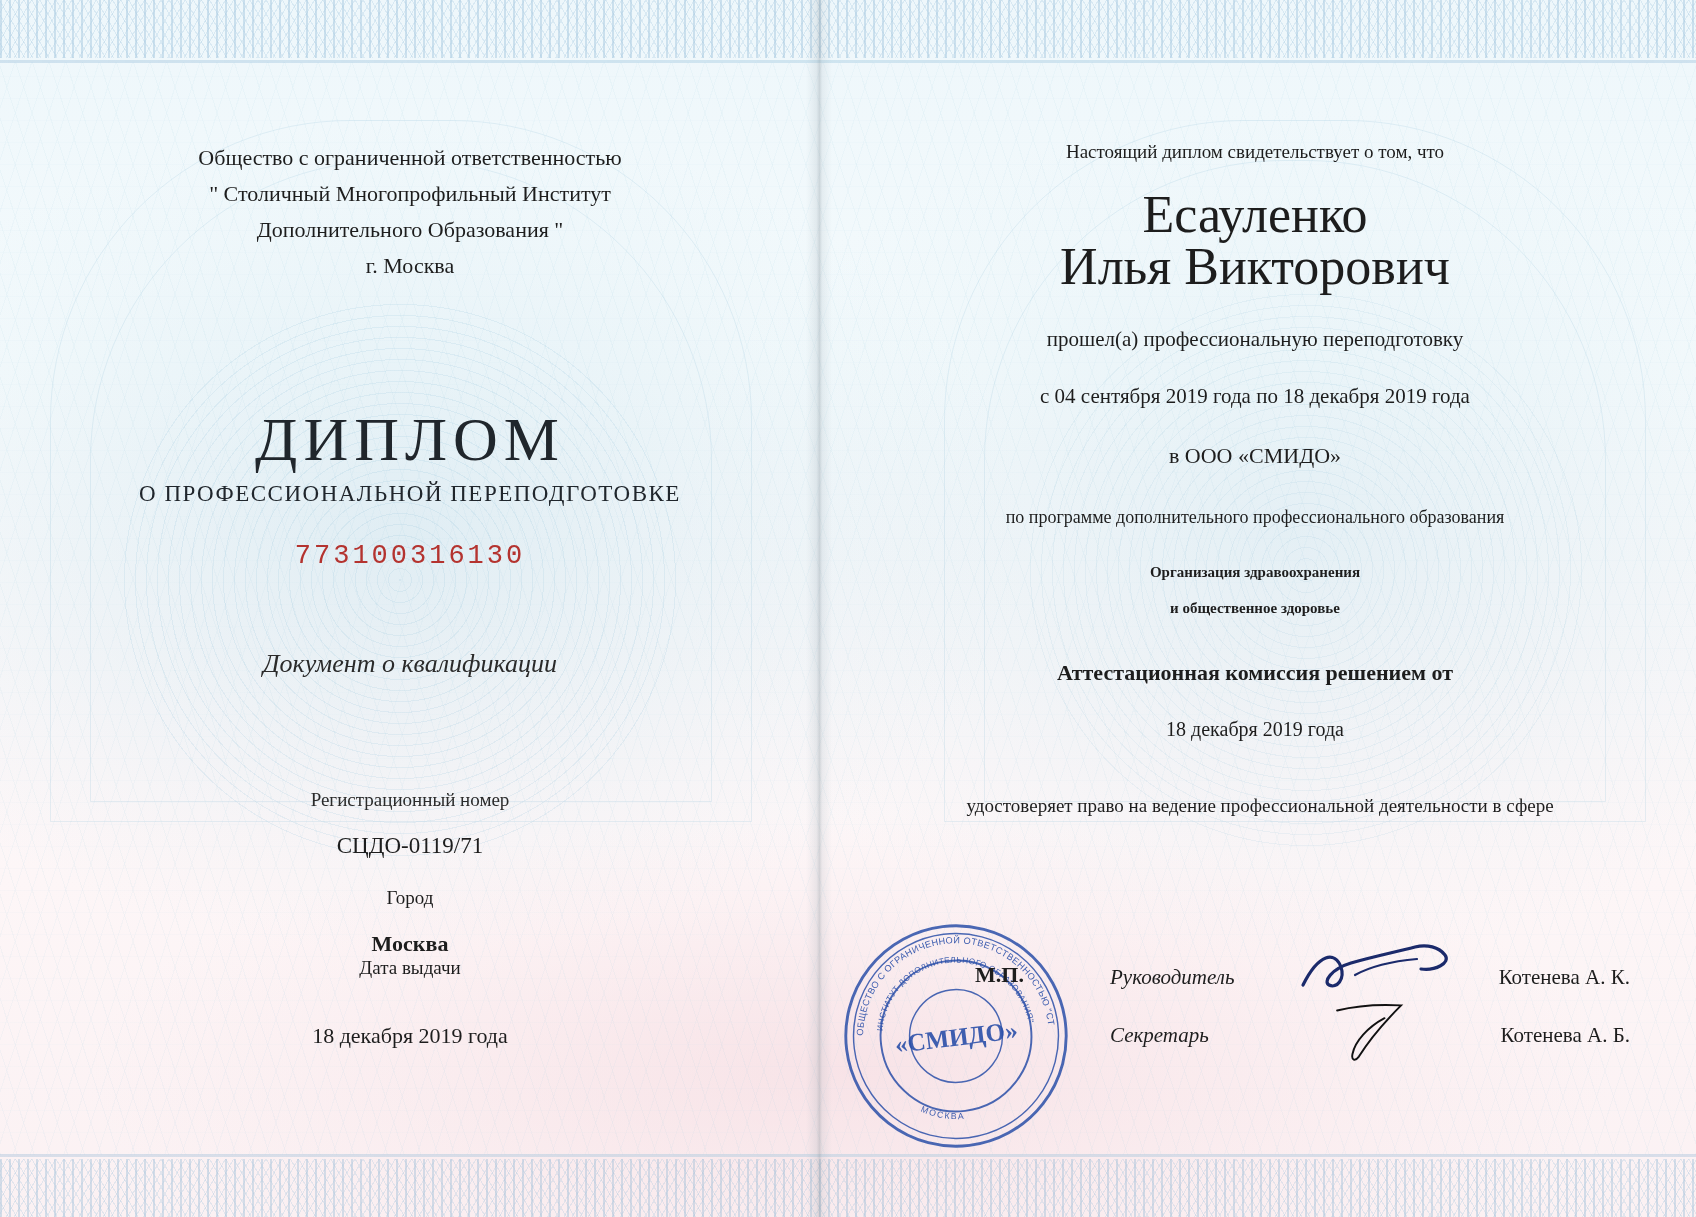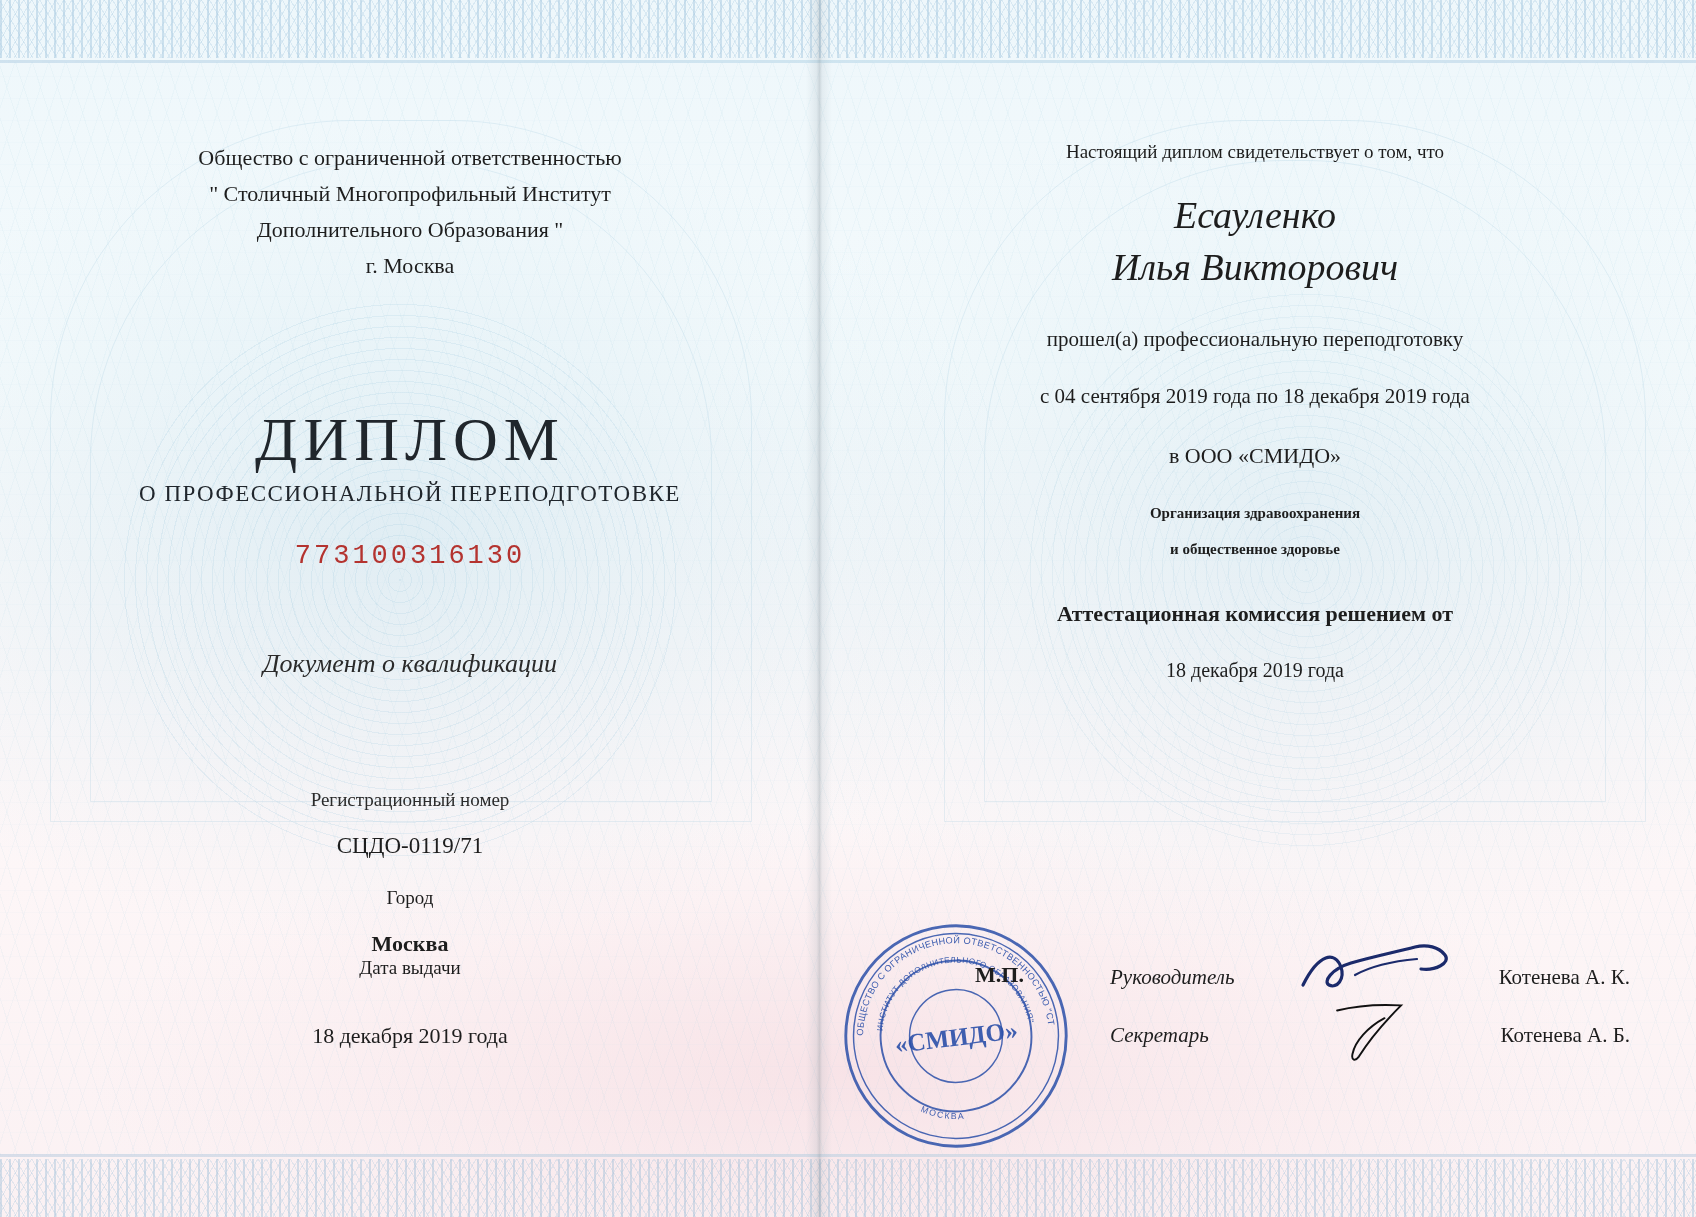--- a/index.html
+++ b/index.html
@@ -138,24 +138,23 @@
 
   
   .right-col {
     position: absolute;
     left: 860px; top: 125px;
     width: 790px;
     text-align: center;
   }
   .r-line { font-size: 19px; margin-top: 16px; }
   .fio {
-    font-size: 38px;
+    font-size: 52px;
     line-height: 52px;
     margin-top: 26px;
-    font-style: italic;
   }
   .r-gap-1 { margin-top: 34px; font-size: 21px; }
   .r-gap-2 { margin-top: 32px; font-size: 21px; }
   .r-gap-3 { margin-top: 34px; font-size: 22px; }
   .r-prog-label { margin-top: 38px; font-size: 18px; }
   .prog-name {
     margin-top: 26px;
     font-size: 15px;
     font-weight: bold;
     line-height: 36px;
@@ -262,29 +261,31 @@
 
     <div class="right-col">
       <div class="r-line">Настоящий диплом свидетельствует о том, что</div>
       <div class="fio">
         <div>Есауленко</div>
         <div>Илья Викторович</div>
       </div>
       <div class="r-gap-1">прошел(а) профессиональную переподготовку</div>
       <div class="r-gap-2">с 04 сентября 2019 года по 18 декабря 2019 года</div>
       <div class="r-gap-3">в ООО «СМИДО»</div>
+      <div class="r-prog-label">по программе дополнительного профессионального образования</div>
       <div class="prog-name">
         <div>Организация здравоохранения</div>
         <div>и общественное здоровье</div>
       </div>
       <div class="commission">Аттестационная комиссия решением от</div>
       <div class="commission-date">18 декабря 2019 года</div>
     </div>
 
     <div class="attest">
+      <div class="a1">удостоверяет право на ведение профессиональной деятельности в сфере</div>
     </div>
 
     <div class="stamp">
       <svg viewBox="0 0 240 240" xmlns="http://www.w3.org/2000/svg">
         <defs>
           <path id="arcTop" d="M 24,120 A 96,96 0 0 1 216,120"></path>
           <path id="arcBottom" d="M 34,120 A 86,86 0 0 0 206,120"></path>
           <path id="arcInner" d="M 44,120 A 76,76 0 0 1 196,120"></path>
         </defs>
         <g fill="none" stroke="#2a4fa8" stroke-opacity="0.85">

